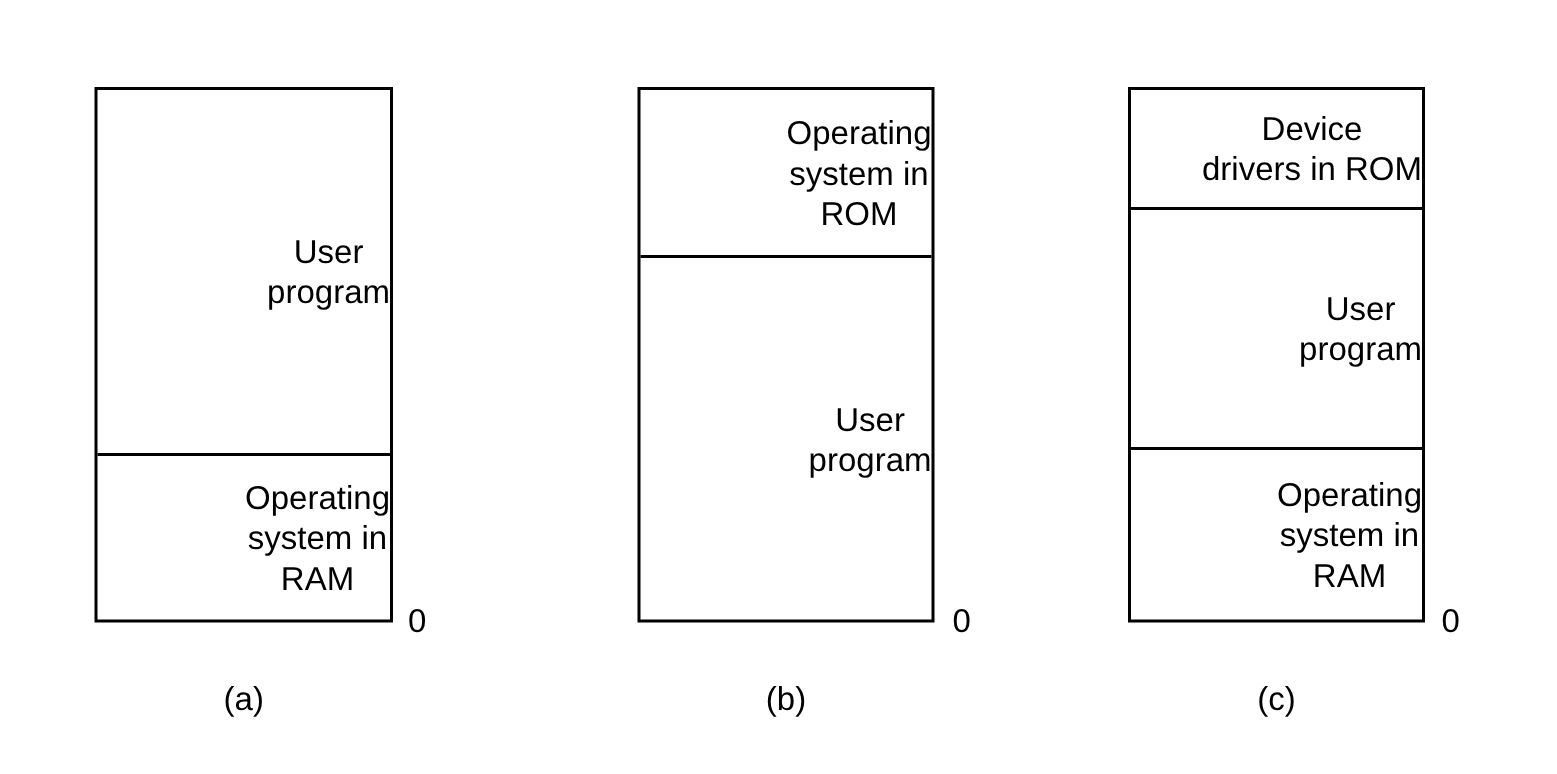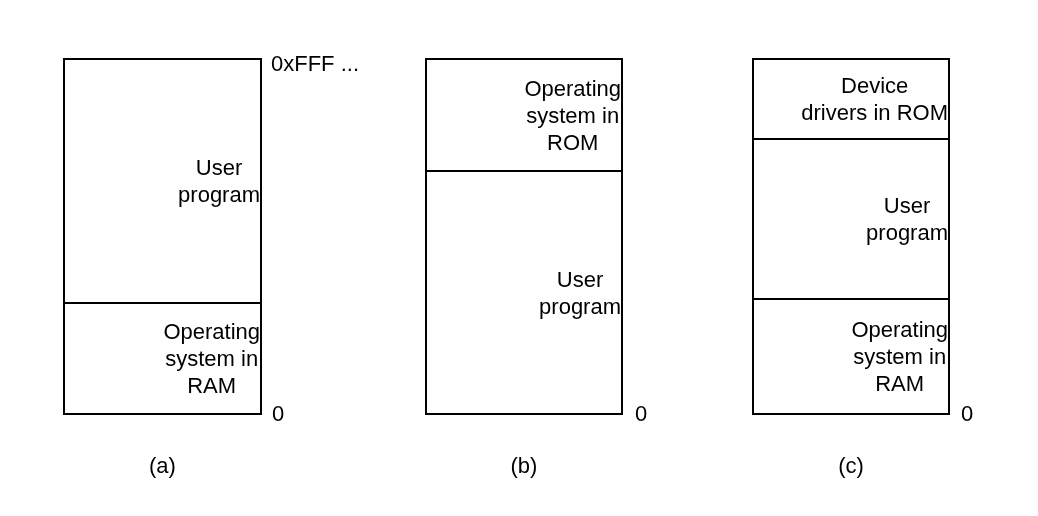--- a/index.html
+++ b/index.html
@@ -65,21 +65,20 @@
     <div class="segment" style="flex:0 0 242px;">
       <span class="seg-label">User
 program</span>
     </div>
     <div class="segment" style="flex:1 1 auto;">
       <span class="seg-label">Operating
 system in
 RAM</span>
     </div>
   </div>
-  <div class="addr" style="left:271px; top:50px;">0xFFF ...</div>
   <div class="addr" style="left:272px; top:400px;">0</div>
   <div class="caption" style="left:63px; width:199px;">(a)</div>
 
   <div class="membox" style="left:425px; width:198px;">
     <div class="segment" style="flex:0 0 110px;">
       <span class="seg-label">Operating
 system in
 ROM</span>
     </div>
     <div class="segment" style="flex:1 1 auto;">

